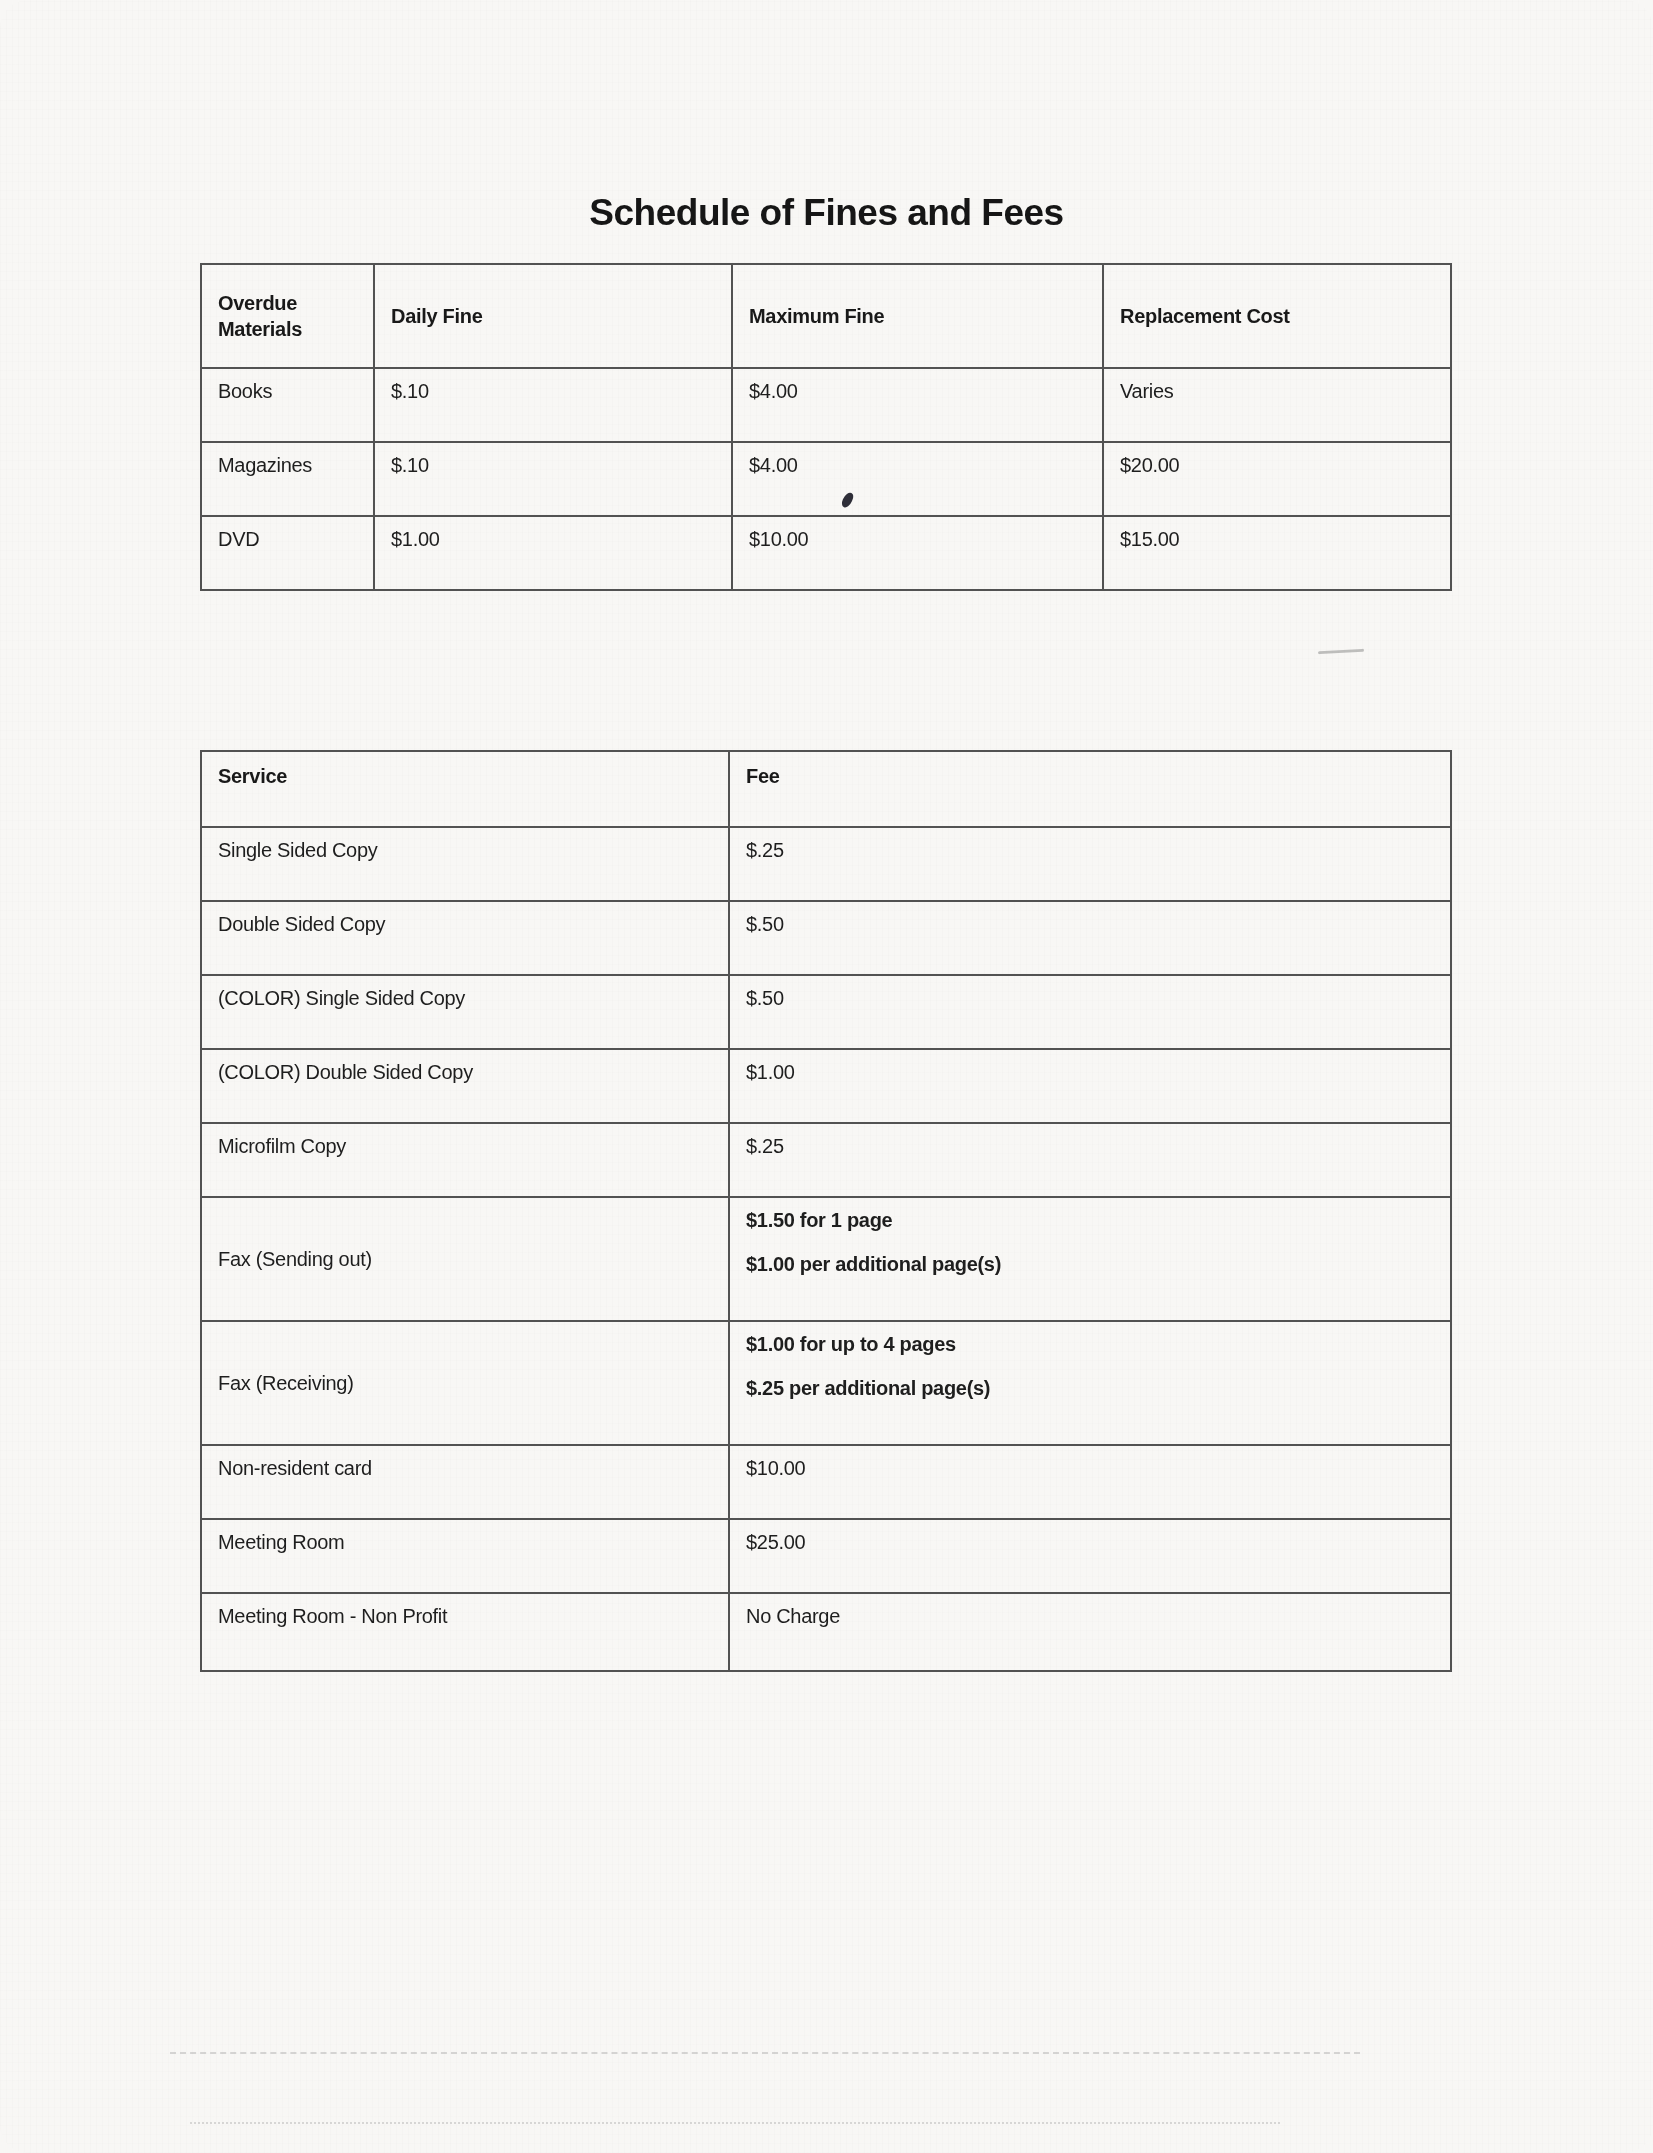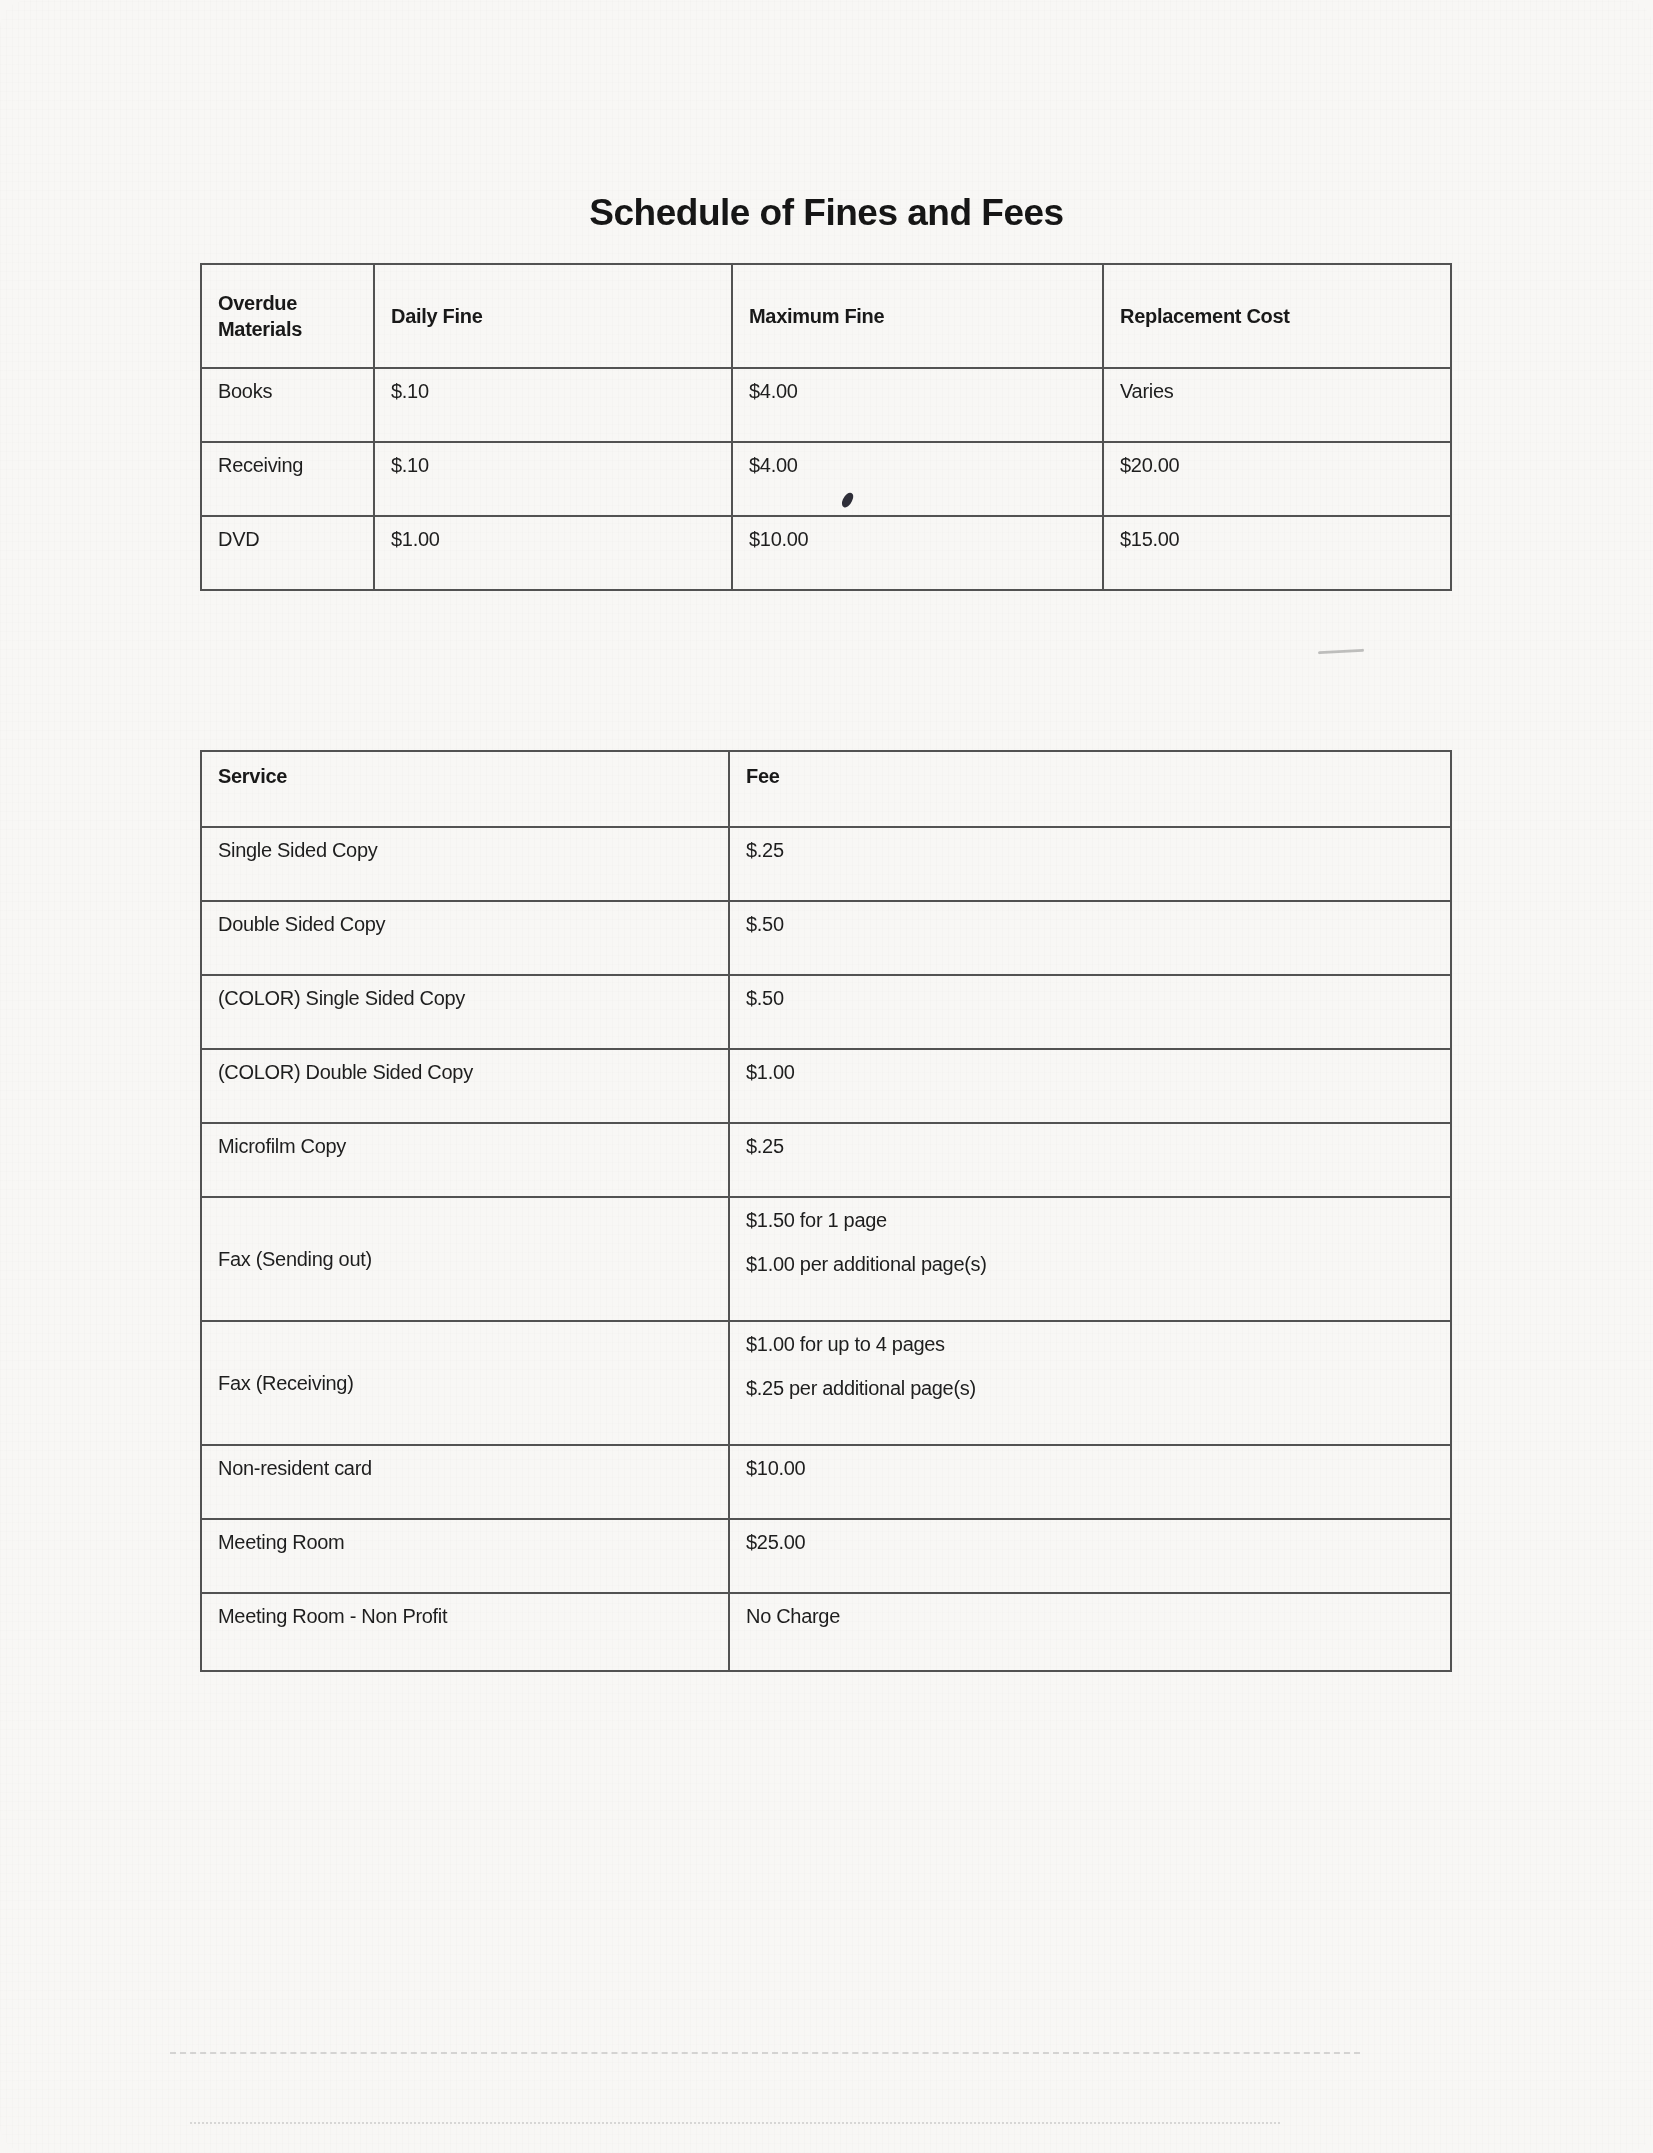--- a/index.html
+++ b/index.html
@@ -42,21 +42,21 @@
     font-weight:normal;text-align:left;
     overflow:hidden;
   }
   .cell-top{vertical-align:top;padding:11px 10px 0 16px;}
   .cell-mid{vertical-align:middle;padding:0 10px 0 16px;}
   .hdr{font-weight:bold;color:#191919;}
   #fines-table{top:263px;}
   #services-table{top:750px;}
   #fines-table .hdr{vertical-align:middle;padding:0 10px 0 16px;line-height:1.32;}
   #services-table .hdr{vertical-align:top;padding:13px 10px 0 16px;}
-  .fee-line{margin:0;}
+  .fee-line{margin:0;font-weight:bold;}
   .fee-line + .fee-line{margin-top:21px;}
   
   .ink-speck{
     position:absolute;left:843px;top:492px;width:9px;height:16px;
     background:#2e2e38;border-radius:60% 40% 55% 45%;
     transform:rotate(24deg);
   }
   .pencil-dash{
     position:absolute;left:1318px;top:650px;width:46px;height:3px;
     background:rgba(120,120,120,0.45);border-radius:2px;
@@ -92,21 +92,21 @@
       <th class="hdr">Maximum Fine</th>
       <th class="hdr">Replacement Cost</th>
     </tr>
     <tr style="height:74px">
       <td class="cell-top">Books</td>
       <td class="cell-top">$.10</td>
       <td class="cell-top">$4.00</td>
       <td class="cell-top">Varies</td>
     </tr>
     <tr style="height:74px">
-      <td class="cell-top">Receiving</td>
+      <td class="cell-top">Magazines</td>
       <td class="cell-top">$.10</td>
       <td class="cell-top">$4.00</td>
       <td class="cell-top">$20.00</td>
     </tr>
     <tr style="height:74px">
       <td class="cell-top">DVD</td>
       <td class="cell-top">$1.00</td>
       <td class="cell-top">$10.00</td>
       <td class="cell-top">$15.00</td>
     </tr>

